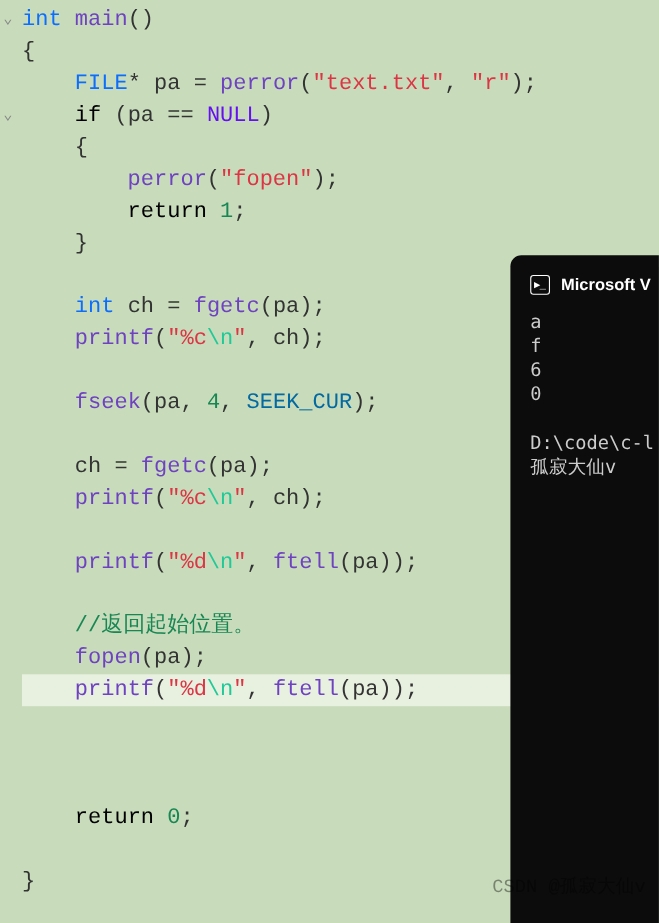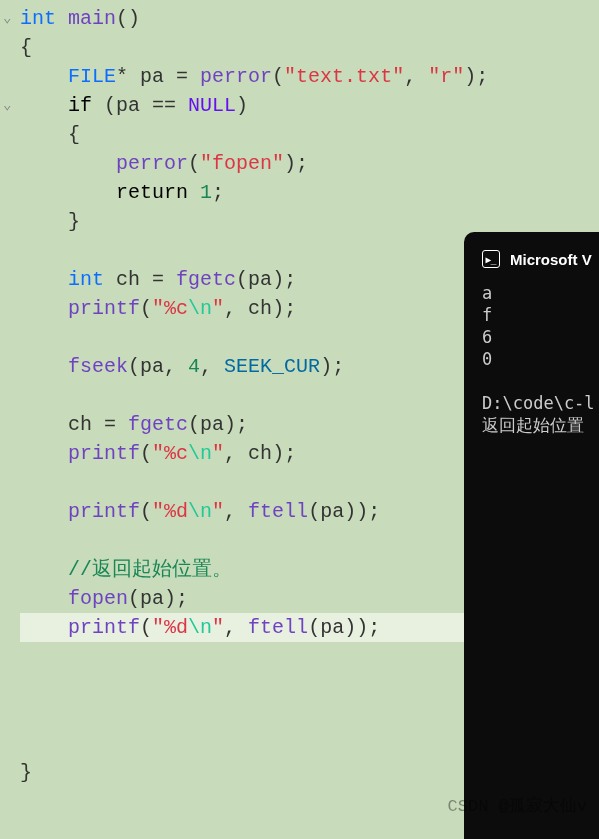--- a/index.html
+++ b/index.html
@@ -147,27 +147,28 @@
   <div class="line"><span>    </span><span class="comment">//返回起始位置。</span></div>
 
   <div class="line"><span>    </span><span class="func">fopen</span><span class="paren">(</span><span class="ident">pa</span><span class="paren">);</span></div>
 
   <div class="line highlighted"><span>    </span><span class="func">printf</span><span class="paren">(</span><span class="str">"%d</span><span class="esc">\n</span><span class="str">"</span><span class="paren">, </span><span class="func">ftell</span><span class="paren">(</span><span class="ident">pa</span><span class="paren">));</span></div>
 
   <div class="line"><span></span></div>
   <div class="line"><span></span></div>
   <div class="line"><span></span></div>
 
+  <div class="line"><span>    </span><span class="kw">return</span><span> </span><span class="num">0</span><span class="paren">;</span></div>
 
   <div class="line"><span></span></div>
 
   <div class="line"><span class="paren">}</span></div>
 </div>
 
 <div class="terminal">
   <div class="terminal-header">
     <span class="terminal-icon">▸_</span>
     <span>Microsoft V</span>
   </div>
-  <div class="terminal-body"><div>a</div><div>f</div><div>6</div><div>0</div><div style="height:22px"></div><div>D:\code\c-l</div><div>返回起始位置</div></div>
+  <div class="terminal-body"><div>a</div><div>f</div><div>6</div><div>0</div><div style="height:22px"></div><div>D:\code\c-l</div><div>孤寂大仙v</div></div>
 </div>
 
 <div class="watermark">CSDN @孤寂大仙v</div>
 
 </body></html>

